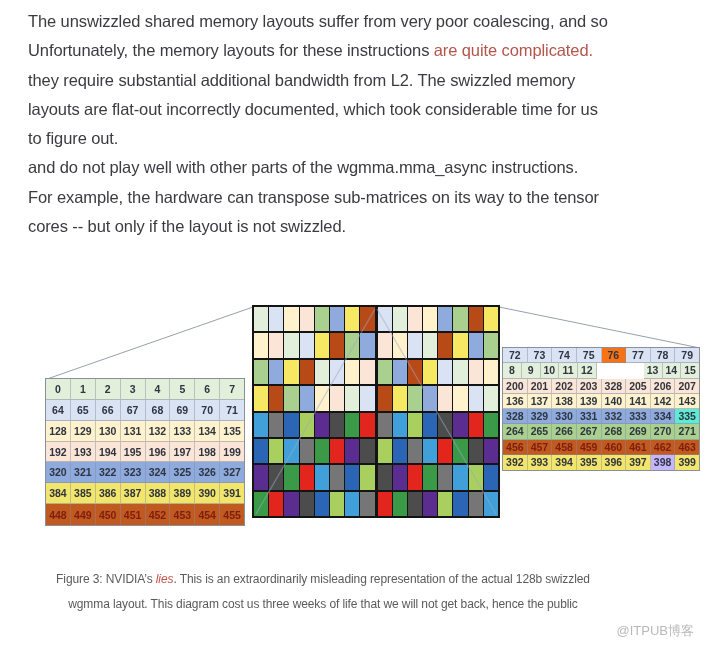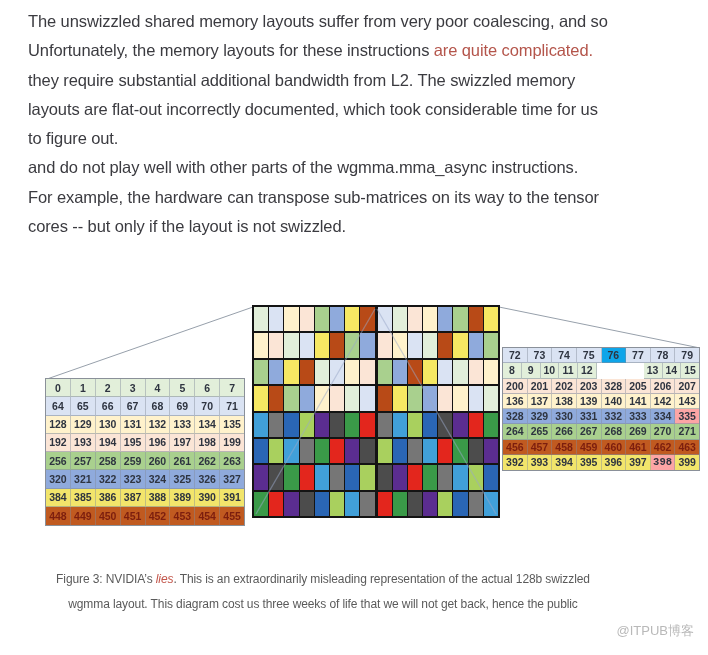--- a/index.html
+++ b/index.html
@@ -97,30 +97,20 @@
           <div class="addr-cell" style="background: rgb(251, 229, 214); color: rgb(46, 52, 64);">192</div>
           <div class="addr-cell" style="background: rgb(251, 229, 214); color: rgb(46, 52, 64);">193</div>
           <div class="addr-cell" style="background: rgb(251, 229, 214); color: rgb(46, 52, 64);">194</div>
           <div class="addr-cell" style="background: rgb(251, 229, 214); color: rgb(46, 52, 64);">195</div>
           <div class="addr-cell" style="background: rgb(251, 229, 214); color: rgb(46, 52, 64);">196</div>
           <div class="addr-cell" style="background: rgb(251, 229, 214); color: rgb(46, 52, 64);">197</div>
           <div class="addr-cell" style="background: rgb(251, 229, 214); color: rgb(46, 52, 64);">198</div>
           <div class="addr-cell" style="background: rgb(251, 229, 214); color: rgb(46, 52, 64);">199</div>
         </div>
         <div class="addr-row">
-          <div class="addr-cell" style="background: rgb(169, 208, 142); color: rgb(46, 52, 64);">256</div>
-          <div class="addr-cell" style="background: rgb(169, 208, 142); color: rgb(46, 52, 64);">257</div>
-          <div class="addr-cell" style="background: rgb(169, 208, 142); color: rgb(46, 52, 64);">258</div>
-          <div class="addr-cell" style="background: rgb(169, 208, 142); color: rgb(46, 52, 64);">259</div>
-          <div class="addr-cell" style="background: rgb(169, 208, 142); color: rgb(46, 52, 64);">260</div>
-          <div class="addr-cell" style="background: rgb(169, 208, 142); color: rgb(46, 52, 64);">261</div>
-          <div class="addr-cell" style="background: rgb(169, 208, 142); color: rgb(46, 52, 64);">262</div>
-          <div class="addr-cell" style="background: rgb(169, 208, 142); color: rgb(46, 52, 64);">263</div>
-        </div>
-        <div class="addr-row">
           <div class="addr-cell" style="background: rgb(143, 170, 220); color: rgb(46, 52, 64);">320</div>
           <div class="addr-cell" style="background: rgb(143, 170, 220); color: rgb(46, 52, 64);">321</div>
           <div class="addr-cell" style="background: rgb(143, 170, 220); color: rgb(46, 52, 64);">322</div>
           <div class="addr-cell" style="background: rgb(143, 170, 220); color: rgb(46, 52, 64);">323</div>
           <div class="addr-cell" style="background: rgb(143, 170, 220); color: rgb(46, 52, 64);">324</div>
           <div class="addr-cell" style="background: rgb(143, 170, 220); color: rgb(46, 52, 64);">325</div>
           <div class="addr-cell" style="background: rgb(143, 170, 220); color: rgb(46, 52, 64);">326</div>
           <div class="addr-cell" style="background: rgb(143, 170, 220); color: rgb(46, 52, 64);">327</div>
         </div>
         <div class="addr-row">
@@ -295,21 +285,21 @@
       <line x1="4" y1="209" x2="123" y2="4" stroke="#9aa8c8" stroke-width="1.3" opacity="0.5"></line>
       <line x1="125" y1="4" x2="244" y2="209" stroke="#9aa8c8" stroke-width="1.3" opacity="0.5"></line>
     </svg>
 
     <div class="addr-table" id="right-table">
         <div class="addr-row">
           <div class="addr-cell" style="background: rgb(218, 227, 243); color: rgb(46, 52, 64);">72</div>
           <div class="addr-cell" style="background: rgb(218, 227, 243); color: rgb(46, 52, 64);">73</div>
           <div class="addr-cell" style="background: rgb(218, 227, 243); color: rgb(46, 52, 64);">74</div>
           <div class="addr-cell" style="background: rgb(218, 227, 243); color: rgb(46, 52, 64);">75</div>
-          <div class="addr-cell" style="background: #0ea5e9; color: rgb(46, 52, 64);">76</div>
+          <div class="addr-cell" style="background: #f97316; color: rgb(46, 52, 64);">76</div>
           <div class="addr-cell" style="background: rgb(218, 227, 243); color: rgb(46, 52, 64);">77</div>
           <div class="addr-cell" style="background: rgb(218, 227, 243); color: rgb(46, 52, 64);">78</div>
           <div class="addr-cell" style="background: rgb(218, 227, 243); color: rgb(46, 52, 64);">79</div>
         </div>
         <div class="addr-row">
           <div class="addr-cell" style="background: rgb(226, 239, 218); color: rgb(46, 52, 64);">8</div>
           <div class="addr-cell" style="background: rgb(226, 239, 218); color: rgb(46, 52, 64);">9</div>
           <div class="addr-cell" style="background: rgb(226, 239, 218); color: rgb(46, 52, 64);">10</div>
           <div class="addr-cell" style="background: rgb(226, 239, 218); color: rgb(46, 52, 64);">11</div>
           <div class="addr-cell" style="background: rgb(226, 239, 218); color: rgb(46, 52, 64);">12</div>
@@ -338,21 +328,21 @@
           <div class="addr-cell" style="background: rgb(255, 242, 204); color: rgb(46, 52, 64);">143</div>
         </div>
         <div class="addr-row">
           <div class="addr-cell" style="background: rgb(143, 170, 220); color: rgb(46, 52, 64);">328</div>
           <div class="addr-cell" style="background: rgb(143, 170, 220); color: rgb(46, 52, 64);">329</div>
           <div class="addr-cell" style="background: rgb(143, 170, 220); color: rgb(46, 52, 64);">330</div>
           <div class="addr-cell" style="background: rgb(143, 170, 220); color: rgb(46, 52, 64);">331</div>
           <div class="addr-cell" style="background: rgb(143, 170, 220); color: rgb(46, 52, 64);">332</div>
           <div class="addr-cell" style="background: rgb(143, 170, 220); color: rgb(46, 52, 64);">333</div>
           <div class="addr-cell" style="background: rgb(143, 170, 220); color: rgb(46, 52, 64);">334</div>
-          <div class="addr-cell" style="background: #fca5a5; color: rgb(46, 52, 64);">335</div>
+          <div class="addr-cell" style="background: #5eead4; color: rgb(46, 52, 64);">335</div>
         </div>
         <div class="addr-row">
           <div class="addr-cell" style="background: rgb(169, 208, 142); color: rgb(46, 52, 64);">264</div>
           <div class="addr-cell" style="background: rgb(169, 208, 142); color: rgb(46, 52, 64);">265</div>
           <div class="addr-cell" style="background: rgb(169, 208, 142); color: rgb(46, 52, 64);">266</div>
           <div class="addr-cell" style="background: rgb(169, 208, 142); color: rgb(46, 52, 64);">267</div>
           <div class="addr-cell" style="background: rgb(169, 208, 142); color: rgb(46, 52, 64);">268</div>
           <div class="addr-cell" style="background: rgb(169, 208, 142); color: rgb(46, 52, 64);">269</div>
           <div class="addr-cell" style="background: rgb(169, 208, 142); color: rgb(46, 52, 64);">270</div>
           <div class="addr-cell" style="background: rgb(169, 208, 142); color: rgb(46, 52, 64);">271</div>
@@ -367,21 +357,21 @@
           <div class="addr-cell" style="background: rgb(192, 90, 32); color: rgb(124, 30, 14);">462</div>
           <div class="addr-cell" style="background: rgb(192, 90, 32); color: rgb(124, 30, 14);">463</div>
         </div>
         <div class="addr-row">
           <div class="addr-cell" style="background: rgb(242, 229, 107); color: rgb(46, 52, 64);">392</div>
           <div class="addr-cell" style="background: rgb(242, 229, 107); color: rgb(46, 52, 64);">393</div>
           <div class="addr-cell" style="background: rgb(242, 229, 107); color: rgb(46, 52, 64);">394</div>
           <div class="addr-cell" style="background: rgb(242, 229, 107); color: rgb(46, 52, 64);">395</div>
           <div class="addr-cell" style="background: rgb(242, 229, 107); color: rgb(46, 52, 64);">396</div>
           <div class="addr-cell" style="background: rgb(242, 229, 107); color: rgb(46, 52, 64);">397</div>
-          <div class="addr-cell" style="background: #fca5a5; color: rgb(46, 52, 64); font-family: Liberation Mono, monospace;">398</div>
+          <div class="addr-cell" style="background: #c4b5fd; color: rgb(46, 52, 64);">398</div>
           <div class="addr-cell" style="background: rgb(242, 229, 107); color: rgb(46, 52, 64);">399</div>
         </div>
       </div>
   </div>
 
   <div class="caption">
     <div><span>Figure 3: NVIDIA’s </span><span class="cap-red">lies</span><span>. This is an extraordinarily misleading representation of the actual 128b swizzled</span></div>
     <div>wgmma layout. This diagram cost us three weeks of life that we will not get back, hence the public</div>
   </div>
 

